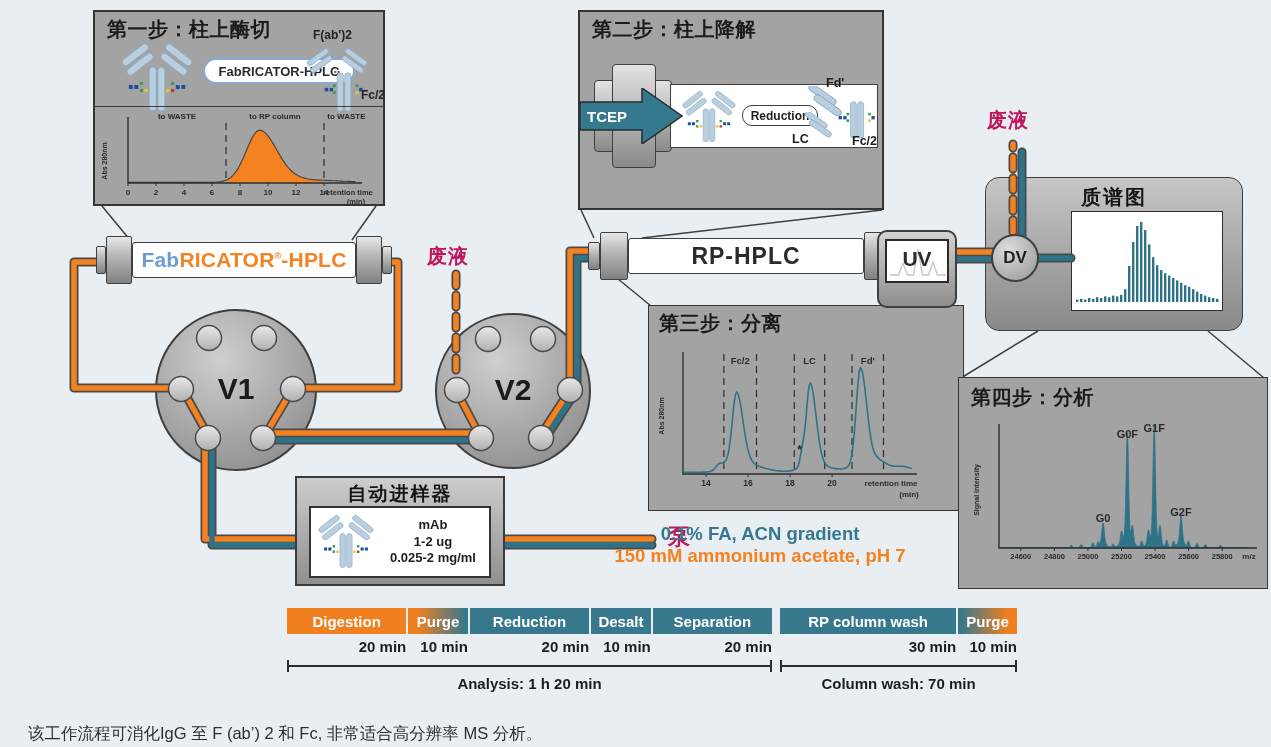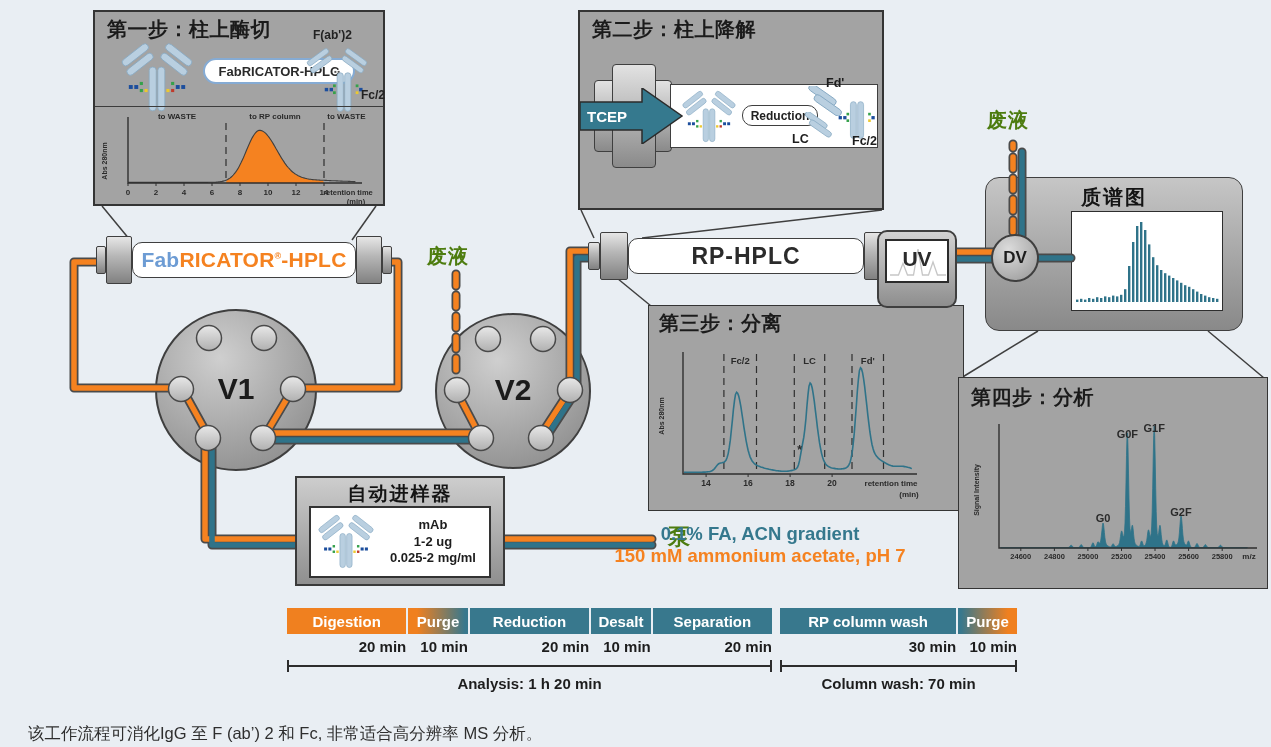--- a/index.html
+++ b/index.html
@@ -19,40 +19,40 @@
   #divider1{position:absolute;left:0;right:0;top:94px;border-top:1.5px solid #3c3c3c;}
   
   .graychunk{position:absolute;background:linear-gradient(180deg,#e2e2e2,#8a8a8a);border:1.5px solid #3f3f3f;border-radius:4px;box-sizing:border-box;}
   #band2{position:absolute;left:90px;top:72px;width:208px;height:64px;background:#fff;border:1.5px solid #3f3f3f;box-sizing:border-box;}
   #redpill{position:absolute;left:162px;top:93px;width:76px;height:21px;background:#fff;border:1.5px solid #3f3f3f;border-radius:10px;
            display:flex;align-items:center;justify-content:center;font-weight:bold;font-size:12px;color:#222;box-sizing:border-box;z-index:4;}
   .smlab2{position:absolute;font-weight:bold;font-size:12.5px;color:#1d1d1d;white-space:nowrap;z-index:4;}
   
   .column{position:absolute;z-index:3;}
   .fitting{position:absolute;background:linear-gradient(180deg,#e6e6e6 0%,#b8b8b8 40%,#818181 100%);border:1.5px solid #3f3f3f;border-radius:2px;box-sizing:border-box;}
-  .tube{position:absolute;background:#fff;border:1.6px solid #3f3f3f;border-radius:10px;box-sizing:border-box;
+  .tube{position:absolute;background:#fff;border:1.6px solid #3f3f3f;border-radius:3px;box-sizing:border-box;
         display:flex;align-items:center;justify-content:center;white-space:nowrap;}
   #fabtext{font-weight:bold;font-size:21px;letter-spacing:.2px;}
   #fabtext .b{color:#6d9cd4;} #fabtext .o{color:#f58220;} #fabtext sup{font-size:9px;}
   #rptext{font-weight:bold;font-size:23px;color:#2b2b2b;letter-spacing:1px;}
   
   #uvbox{position:absolute;left:877px;top:230px;width:80px;height:78px;background:linear-gradient(180deg,#d2d2d2,#8e8e8e);
          border:2px solid #3f3f3f;border-radius:10px;box-sizing:border-box;z-index:3;}
   #uvscreen{position:absolute;left:6px;top:7px;width:64px;height:44px;background:#fff;border:2px solid #2b2b2b;box-sizing:border-box;}
   #uvlabel{position:absolute;left:0;top:6px;width:100%;text-align:center;font-weight:bold;font-size:21px;color:#2b2b2b;}
   #dv{position:absolute;left:991px;top:234px;width:48px;height:48px;border-radius:50%;
       background:radial-gradient(circle at 35% 30%,#dcdcdc,#969696);border:2px solid #3f3f3f;box-sizing:border-box;
       display:flex;align-items:center;justify-content:center;font-weight:bold;font-size:17px;color:#1d1d1d;z-index:3;}
   #msbox{position:absolute;left:985px;top:177px;width:258px;height:154px;background:linear-gradient(180deg,#c6c6c6,#898989);
          border:1.5px solid #3f3f3f;border-radius:14px;box-sizing:border-box;}
   #mstitle{position:absolute;left:0;top:6px;width:100%;text-align:center;font-weight:bold;font-size:20px;color:#141414;letter-spacing:2px;}
   #msscreen{position:absolute;left:85px;top:33px;width:152px;height:100px;background:#fff;border:1.5px solid #2e2e2e;box-sizing:border-box;}
   
   .vlabel{position:absolute;width:80px;text-align:center;font-weight:bold;font-size:30px;color:#1b1b1b;z-index:3;}
-  .cnlab{position:absolute;font-weight:bold;font-size:20px;color:#4d7c0f;white-space:nowrap;z-index:3;letter-spacing:1px;}
+  .cnlab{position:absolute;font-weight:bold;font-size:20px;color:#be185d;white-space:nowrap;z-index:3;letter-spacing:1px;}
   
   #autosampler{position:absolute;left:295px;top:476px;width:210px;height:110px;background:linear-gradient(180deg,#cdcdcd,#8f8f8f);
                border:2px solid #3a3a3a;box-sizing:border-box;z-index:3;}
   #as-title{position:absolute;left:0;top:3px;width:100%;text-align:center;font-weight:bold;font-size:19px;color:#141414;letter-spacing:2px;}
   #as-inner{position:absolute;left:12px;top:28px;width:182px;height:72px;background:#fff;border:2px solid #333;box-sizing:border-box;
             display:flex;align-items:center;}
   #as-text{flex:1;text-align:center;font-weight:bold;font-size:13px;color:#1d1d1d;line-height:1.3;}
   
   #mobile{position:absolute;left:585px;top:523px;width:350px;text-align:center;z-index:3;}
   #mobile .mp1{font-weight:bold;font-size:18.5px;color:#35788d;}

